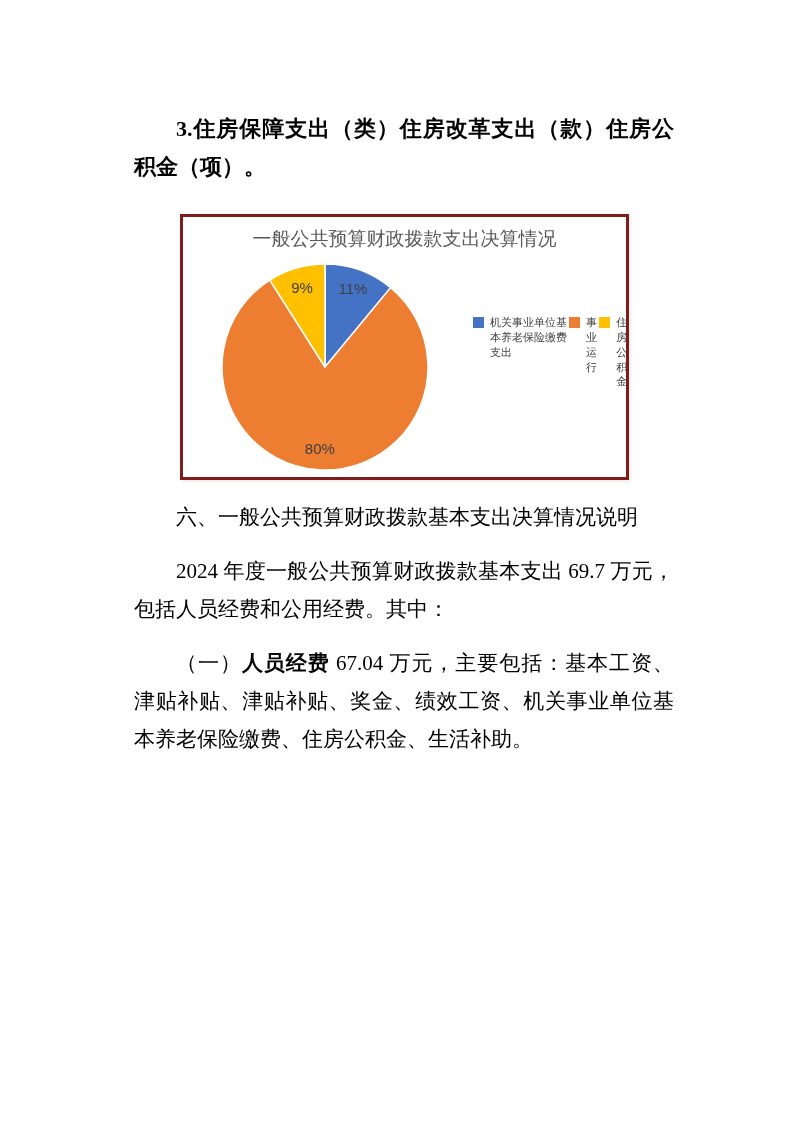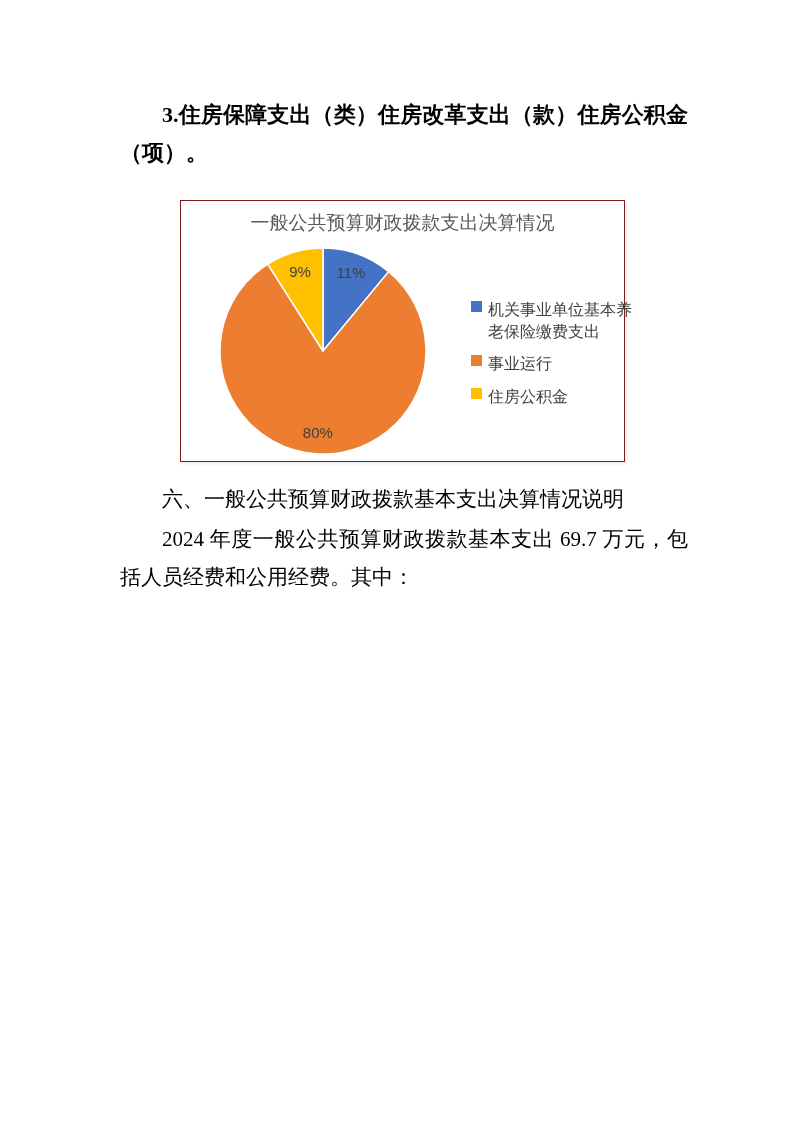--- a/index.html
+++ b/index.html
@@ -9,21 +9,21 @@
     height: 1122px;
     background: #ffffff;
     overflow: hidden;
     font-family: "Liberation Serif", serif;
     color: #000000;
   }
   .content {
     padding: 94px 103px 0 118px;
   }
   p {
-    margin: 2px;
+    margin: 16px;
     font-size: 21px;
     line-height: 38px;
     text-align: justify;
     text-indent: 42px;
     word-break: break-all;
   }
   .heading-serif {
     font-weight: bold;
     font-size: 22px;
   }
@@ -39,21 +39,21 @@
   .p4 { margin-top: 10px; }
   .h7 { margin-top: 0; }
   .bold-run { font-weight: bold; }
 
   .chart-panel {
     position: relative;
     margin: 28px 0 0 62px;
     width: 443px;
     height: 260px;
     background: #ffffff;
-    border: 1px solid #7f1d1d;
+    border: 3px solid #7f1d1d;
     box-shadow: 2px 2px 3px rgba(0,0,0,0.08);
   }
   .chart-title {
     position: absolute;
     top: 9px;
     left: 0;
     right: 0;
     text-align: center;
     font-family: "Liberation Sans", sans-serif;
     font-size: 19px;
@@ -70,24 +70,23 @@
     font-family: "Liberation Sans", sans-serif;
     font-size: 15px;
     fill: #404040;
   }
   .legend {
     position: absolute;
     left: 290px;
     top: 98px;
     width: 162px;
     display: flex;
-    flex-direction: column;
-    gap: 11px;
+    flex-direction: row;
     font-family: "Liberation Sans", sans-serif;
-    font-size: 16px;
+    font-size: 11px;
     line-height: 1.35;
     color: #404040;
   }
   .legend-item {
     display: flex;
     align-items: flex-start;
     gap: 6px;
   }
   .swatch {
     width: 11px;
@@ -128,17 +127,18 @@
             <span class="swatch" style="background: rgb(255, 192, 0);"></span>
             <span>住房公积金</span>
           </div>
         </div>
     </div>
 
     <p class="heading-sans h6">六、一般公共预算财政拨款基本支出决算情况说明</p>
 
     <p class="p2">2024 年度一般公共预算财政拨款基本支出 69.7 万元，包括人员经费和公用经费。其中：</p>
 
+    <p class="p3"><span>（一）</span><span class="bold-run">人员经费</span><span> 67.04 万元，主要包括：基本工资、津贴补贴、津贴补贴、奖金、绩效工资、机关事业单位基本养老保险缴费、住房公积金、生活补助。</span></p>
 
 
 
   </div>
 </div>
 
 </body></html>

